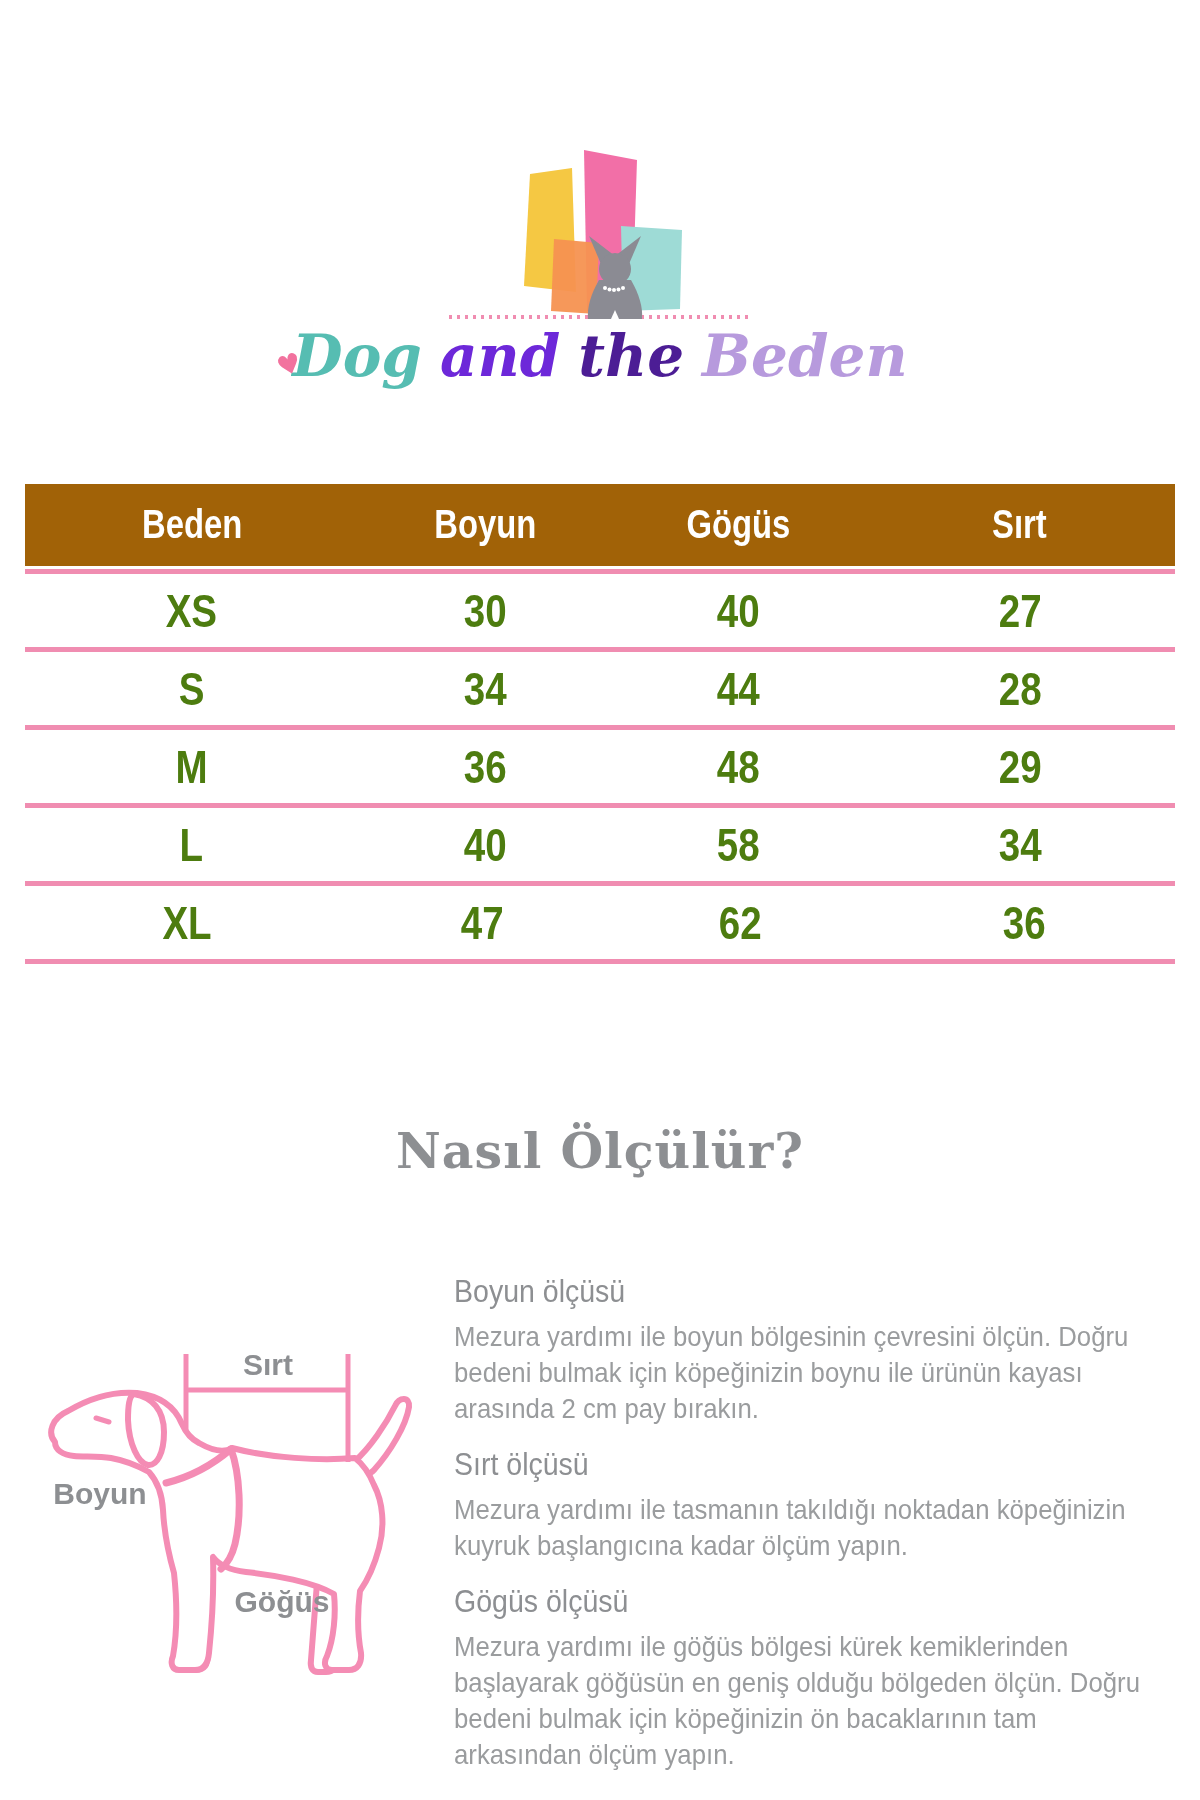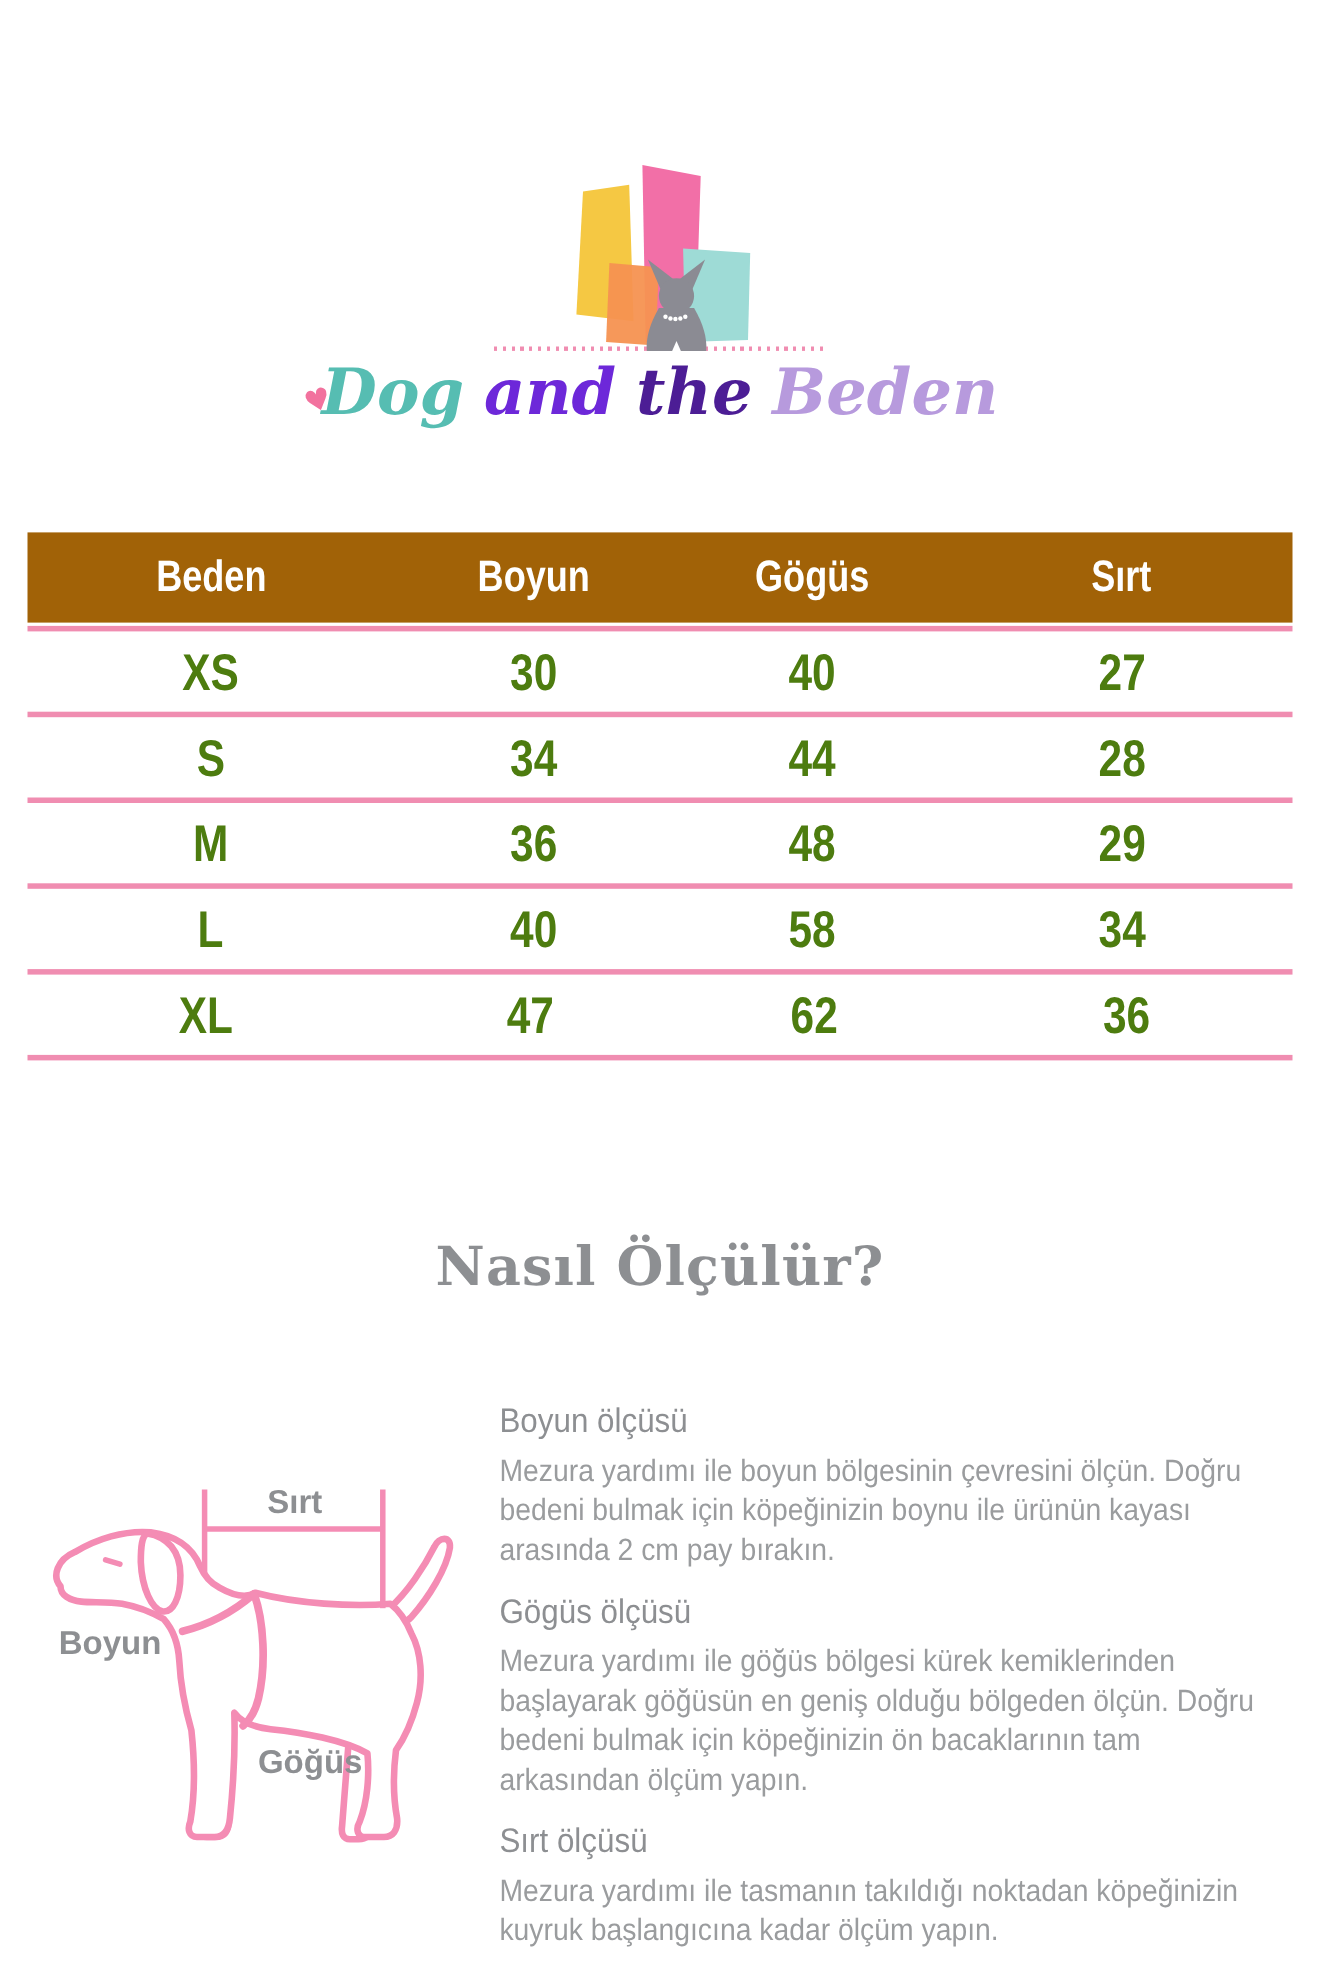--- a/index.html
+++ b/index.html
@@ -201,23 +201,23 @@
         <text x="264" y="340">Göğüs</text>
       </g>
     </svg>
 
     <div class="instructions">
       <div class="measure-block">
         <h3 class="measure-title"><span class="cond2">Boyun ölçüsü</span></h3>
         <p class="measure-body">Mezura yardımı ile boyun bölgesinin çevresini ölçün. Doğru bedeni bulmak için köpeğinizin boynu ile ürünün kayası arasında 2 cm pay bırakın.</p>
       </div>
       <div class="measure-block">
+        <h3 class="measure-title"><span class="cond2">Sırt ölçüsü</span></h3>
+        <p class="measure-body">Mezura yardımı ile tasmanın takıldığı noktadan köpeğinizin kuyruk başlangıcına kadar ölçüm yapın.</p>
+      </div>
+      <div class="measure-block">
         <h3 class="measure-title"><span class="cond2">Gögüs ölçüsü</span></h3>
         <p class="measure-body">Mezura yardımı ile göğüs bölgesi kürek kemiklerinden başlayarak göğüsün en geniş olduğu bölgeden ölçün. Doğru bedeni bulmak için köpeğinizin ön bacaklarının tam arkasından ölçüm yapın.</p>
       </div>
-      <div class="measure-block">
-        <h3 class="measure-title"><span class="cond2">Sırt ölçüsü</span></h3>
-        <p class="measure-body">Mezura yardımı ile tasmanın takıldığı noktadan köpeğinizin kuyruk başlangıcına kadar ölçüm yapın.</p>
-      </div>
     </div>
 
   </div>
 </div>
 
 </body></html>

